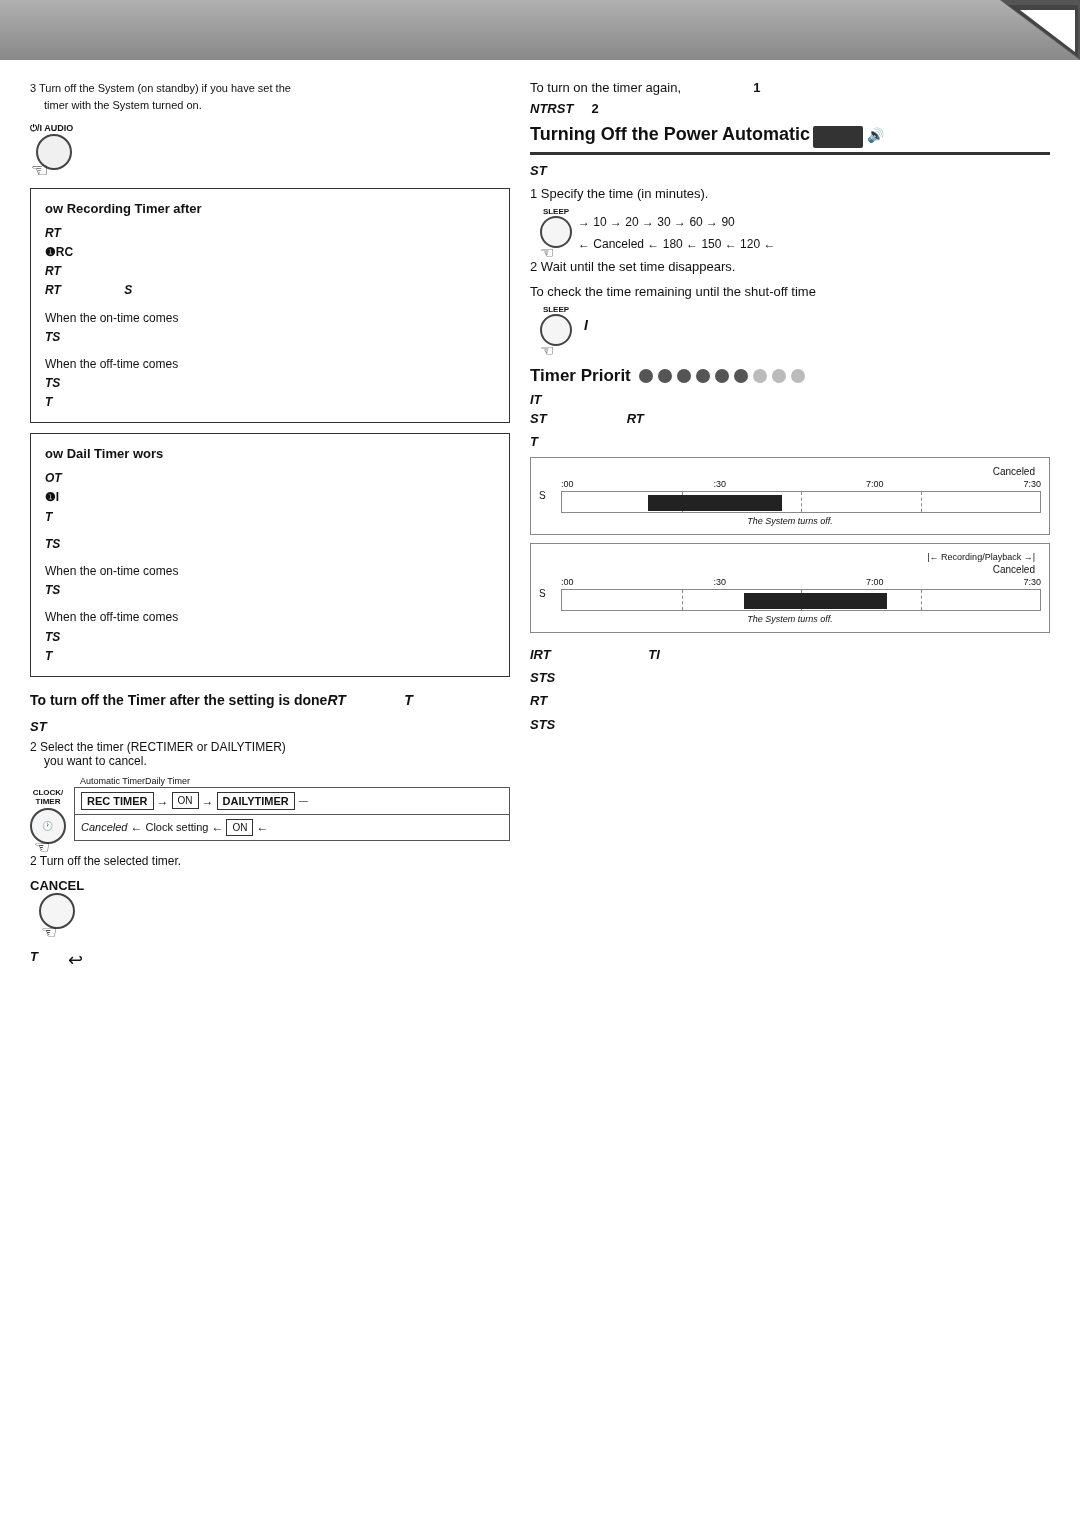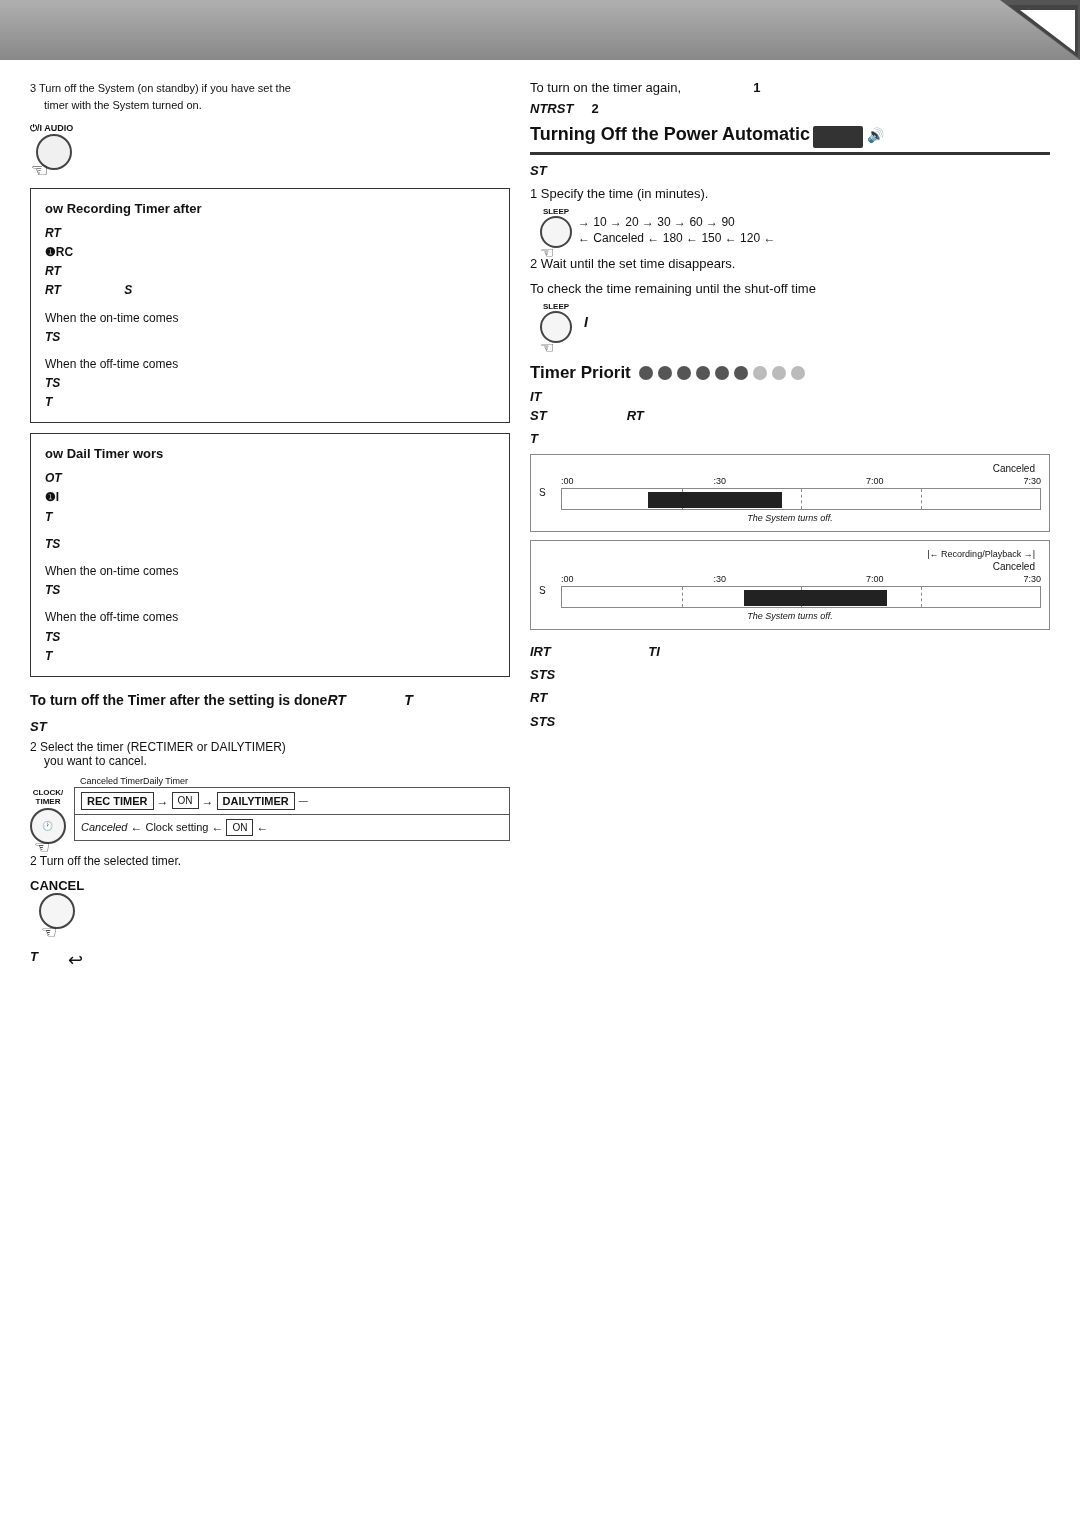--- a/index.html
+++ b/index.html
@@ -282,21 +282,21 @@
             <div style="width:36px;height:36px;border-radius:50%;border:2px solid #444;background:#f5f5f5;display:flex;align-items:center;justify-content:center;">
               <span style="font-size:9px;">🕐</span>
             </div>
             <div style="position:absolute;bottom:-14px;left:4px;font-size:18px;">☜</div>
           </div>
         </div>
 
         <div style="flex:1;margin-top:2px;">
 
           <div style="display:flex;font-size:9px;margin-bottom:1px;padding-left:2px;">
-            <span style="margin-left:4px;">Canceled Timer</span>
+            <span style="margin-left:4px;">Automatic Timer</span>
             <span style="">Daily Timer</span>
           </div>
 
           <div style="display:flex;align-items:center;gap:3px;border:1.5px solid #555;padding:4px 6px;">
             <span style="border:1.5px solid #333;padding:2px 5px;font-size:11px;font-weight:bold;">REC TIMER</span>
             <span style="font-size:12px;">→</span>
             <span style="border:1px solid #333;padding:2px 5px;font-size:10px;">ON</span>
             <span style="font-size:12px;">→</span>
             <span style="border:1.5px solid #333;padding:2px 5px;font-size:11px;font-weight:bold;">DAILYTIMER</span>
             <span style="font-size:9px;padding:0 1px;">—</span>
@@ -356,21 +356,21 @@
     </div>
 
     <div style="display:flex;align-items:flex-start;gap:6px;margin:6px 0 8px 10px;">
       <div style="display:flex;flex-direction:column;align-items:center;">
         <span style="font-size:8px;font-weight:bold;">SLEEP</span>
         <div style="position:relative;width:32px;height:32px;">
           <div style="width:32px;height:32px;border-radius:50%;border:2px solid #444;background:#f5f5f5;display:flex;align-items:center;justify-content:center;"></div>
           <div style="position:absolute;bottom:-14px;left:0px;font-size:16px;">☜</div>
         </div>
       </div>
-      <div style="display:flex;flex-direction:column;gap:2px;margin-top:8px;justify-content:space-between;">
+      <div style="display:flex;flex-direction:column;gap:8px;margin-top:8px;justify-content:space-between;">
         <div style="font-size:12px;">→ 10 → 20 → 30 → 60 → 90</div>
         <div style="font-size:12px;">← Canceled ← 180 ← 150 ← 120 ←</div>
       </div>
     </div>
 
     <div class="right-step">
       <span>2   Wait until the set time disappears.</span>
     </div>
 
     <div class="right-step" style="margin-top:10px;">

